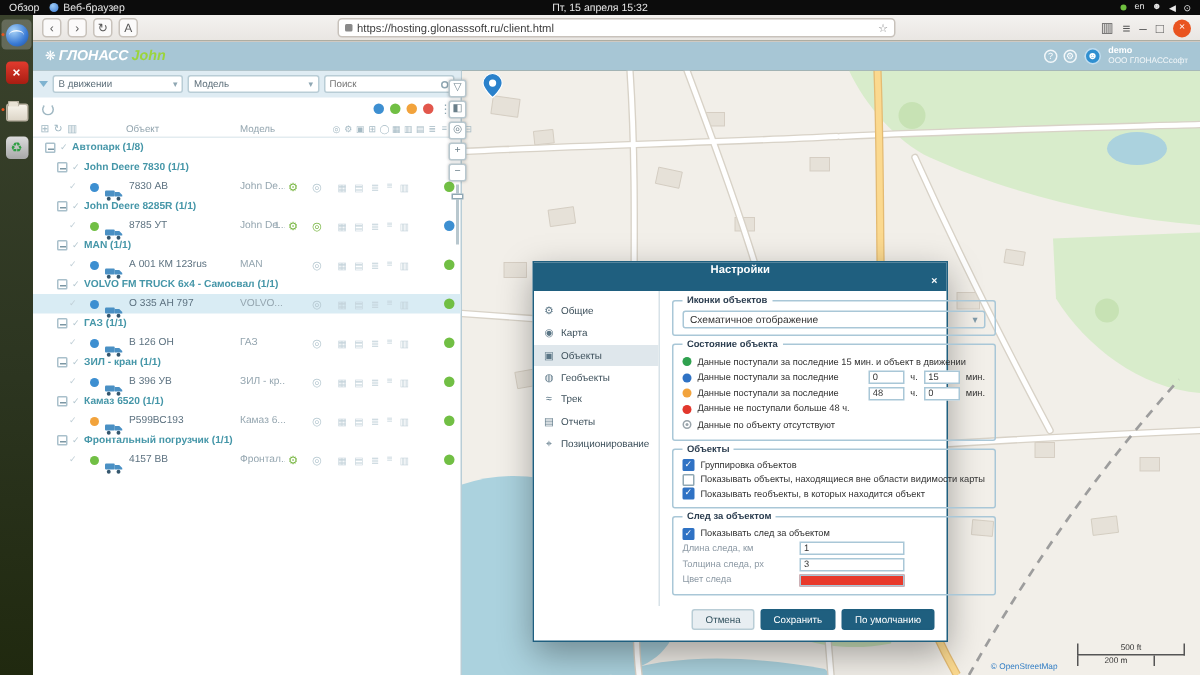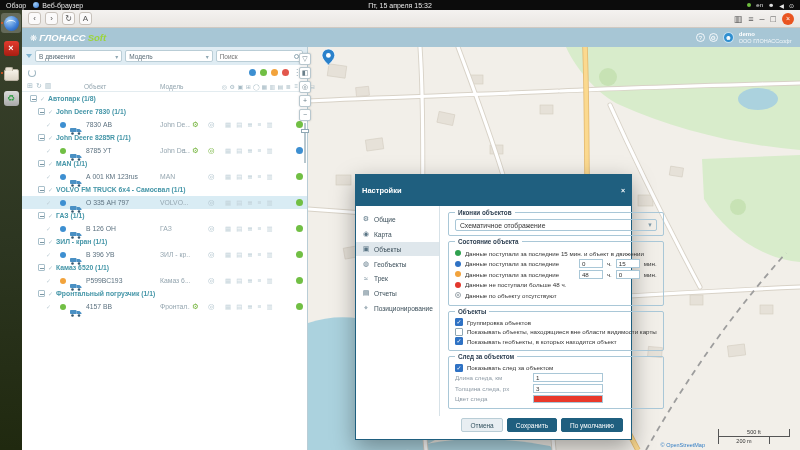--- a/index.html
+++ b/index.html
@@ -116,22 +116,22 @@
   .map-slider .track{position:absolute;left:5px;top:0;width:2px;height:40px;background:#fff;border:1px solid #b8c7ce;}
   .map-slider .handle{position:absolute;left:2px;top:6px;width:8px;height:4px;background:#fff;border:1px solid #8fa7b3;}
   .scale{position:absolute;right:10px;bottom:6px;font-size:5.5px;color:#333;line-height:1.1;}
   .scale .ft{border-left:1px solid #555;border-right:1px solid #555;border-bottom:1px solid #555;width:72px;text-align:center;padding-bottom:1px;}
   .scale .m{border-left:1px solid #555;border-right:1px solid #555;border-top:none;width:52px;text-align:center;padding-top:1px;}
   .attrib{position:absolute;right:95px;bottom:2px;font-size:5.5px;color:#2f7cc4;}
 
   
   .dialog{position:absolute;left:355px;top:174px;width:277px;background:#fff;border:1px solid #1f5f7f;
     box-shadow:0 8px 22px rgba(0,0,0,.35);z-index:10;}
-  .d-title{height:31px;background:var(--accent,#1f5f7f);color:#fff;font-size:7.5px;font-weight:bold;
-    display:flex;align-items:center;padding:0 6px;}
+  .d-title{height:19px;background:var(--accent,#1f5f7f);color:#fff;font-size:7.5px;font-weight:bold;
+    display:flex;align-items:center;padding:0 6px;flex-direction:column;}
   .d-close{margin-left:auto;font-size:7px;}
   .d-body{display:flex;}
   .d-side{width:86px;border-right:1px solid #d7e2e8;padding-top:6px;display:flex;flex-direction:column;gap:1px;}
   .ds-item{display:flex;align-items:center;gap:4px;font-size:6.6px;color:#3c4f5a;padding:3px 6px;white-space:nowrap;}
   .ds-item.active{background:#dfe7ec;}
   .ds-ico{font-size:7px;color:#5a7585;width:8px;text-align:center;flex:none;}
   .d-content{flex:1;padding:6px 8px 2px;}
   .fs{border:1px solid #a9c7d7;border-radius:2px;position:relative;padding:6px 6px 4px;margin-bottom:5px;}
   .legend{position:absolute;top:-4px;left:6px;background:#fff;padding:0 3px;font-size:6.3px;color:#2c3e50;font-weight:bold;}
   .d-select{height:12px;border:1px solid #a9c7d7;border-radius:2px;display:flex;align-items:center;padding:0 4px;font-size:6.8px;color:#333;}
@@ -188,34 +188,39 @@
       <div class="dock-item">
         <span class="dk-software"></span>
       </div>
     </div>
 
   <div class="chrome">
     <span class="nav-btn">‹</span>
     <span class="nav-btn">›</span>
     <span class="nav-btn">↻</span>
     <span class="nav-btn">А</span>
+    <div class="urlbar">
+      <span class="sec"></span>
+      <span>https://hosting.glonasssoft.ru/client.html</span>
+      <span class="star">☆</span>
+    </div>
     <span class="right">
       <span>▥</span>
       <span>≡</span>
       <span>–</span>
       <span>□</span>
       <span class="close-btn">×</span>
     </span>
   </div>
 
   <div class="navbar">
     <span class="logo">
       <span class="mark">❋</span>
       <span>ГЛОНАСС</span>
-        <span class="p2">Soft</span>
+        <span class="p2">John</span>
     </span>
     <span class="header-right">
       <span style="display:flex;gap:4px;">
           <span class="hdr-circle">?</span>
           <span class="hdr-circle">⚙</span>
         </span>
       <span class="avatar">☻</span>
       <span class="usr">
         <span class="nm">demo</span>
         <span class="org">ООО ГЛОНАССсофт</span>

